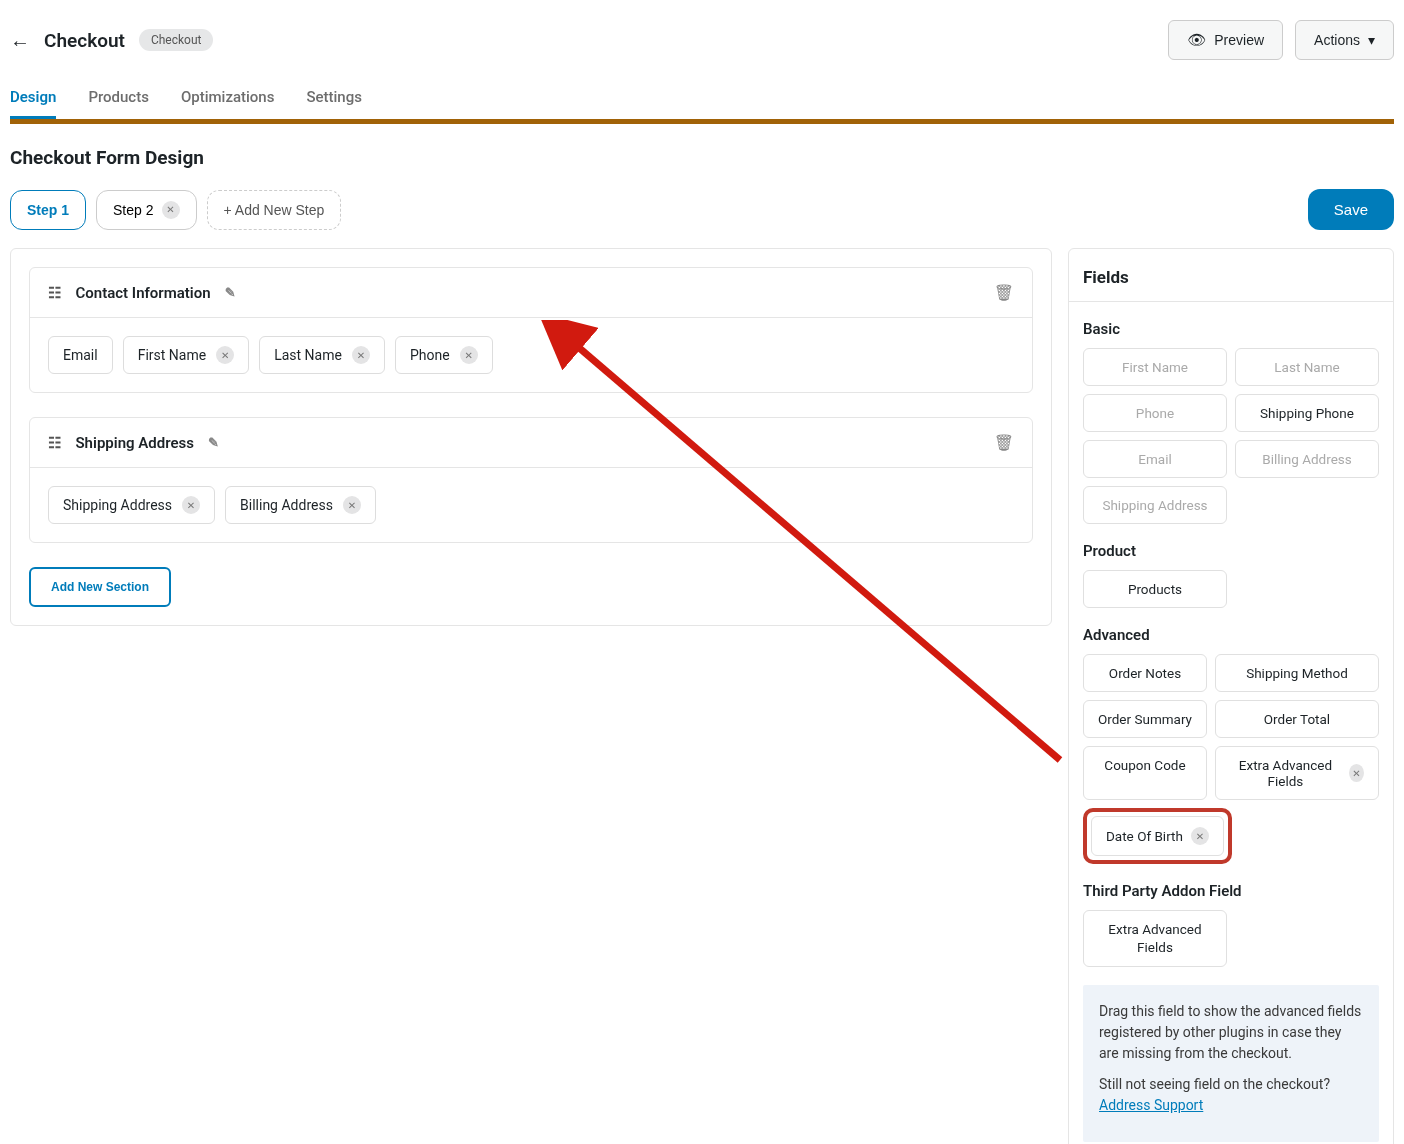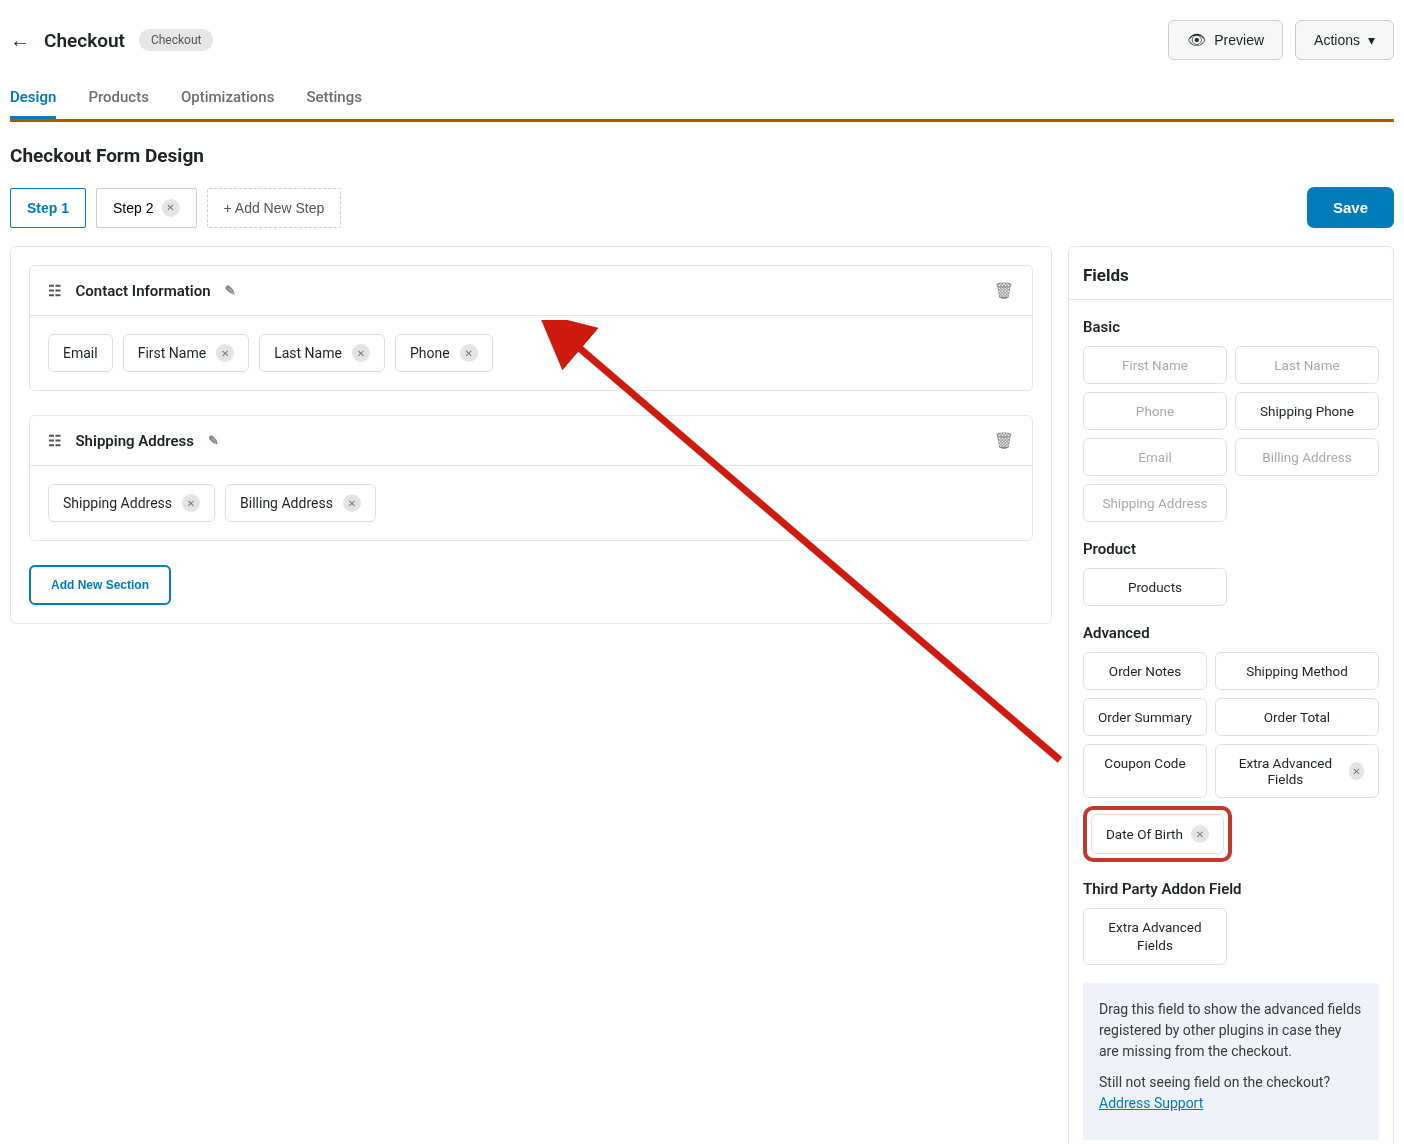--- a/index.html
+++ b/index.html
@@ -27,41 +27,41 @@
   font-size: 14px;
   cursor: pointer;
   display: inline-flex;
   align-items: center;
   gap: 8px;
   color: #1d2327;
 }
 .btn .eye { font-size: 15px; }
 
 
-.tabs { display: flex; gap: 32px; border-bottom: 3px solid #a16207; padding: 0 0 0 0; }
+.tabs { display: flex; gap: 32px; border-bottom: 5px solid #a16207; padding: 0 0 0 0; }
 .tab {
   padding: 10px 0;
   font-size: 15px;
   color: #6d6d6d;
   cursor: pointer;
   border-bottom: 3px solid transparent;
   font-weight: 500;
 }
 .tab.active { color: #007cba; border-bottom-color: #007cba; font-weight: 600; }
 
 .section-heading { font-size: 19px; font-weight: 700; margin: 22px 0 20px 0; color: #1d2327; }
 
 
 .steps-row { display: flex; justify-content: space-between; align-items: center; margin-bottom: 18px; }
 .steps-left { display: flex; gap: 10px; }
 .step-btn {
   border: 1px solid #ccc;
   background: #fff;
   padding: 10px 16px;
-  border-radius: 2px;
+  border-radius: 12px;
   font-size: 14px;
   cursor: pointer;
   display: inline-flex;
   align-items: center;
   gap: 8px;
 }
 .step-btn.active { border-color: #007cba; color: #007cba; font-weight: 600; }
 .step-btn.dashed { border-style: dashed; color: #555; }
 .chip-x {
   background: #e4e4e5;
@@ -73,23 +73,23 @@
   justify-content: center;
   font-size: 10px;
   color: #777;
   cursor: pointer;
 }
 .save-btn {
   background: #007cba;
   color: #fff;
   border: none;
   padding: 12px 26px;
-  border-radius: 7px;
+  border-radius: 12px;
   font-size: 15px;
-  font-weight: 700;
+  font-weight: 400;
   cursor: pointer;
 }
 
 
 .main-grid { display: flex; gap: 16px; }
 .left-col { flex: 1; }
 .right-col { width: 326px; border: 1px solid #e5e5e5; border-radius: 6px; padding: 18px 14px 14px 14px; }
 .left-border { border: 1px solid #e5e5e5; border-radius: 6px; padding: 18px; }
 
 

